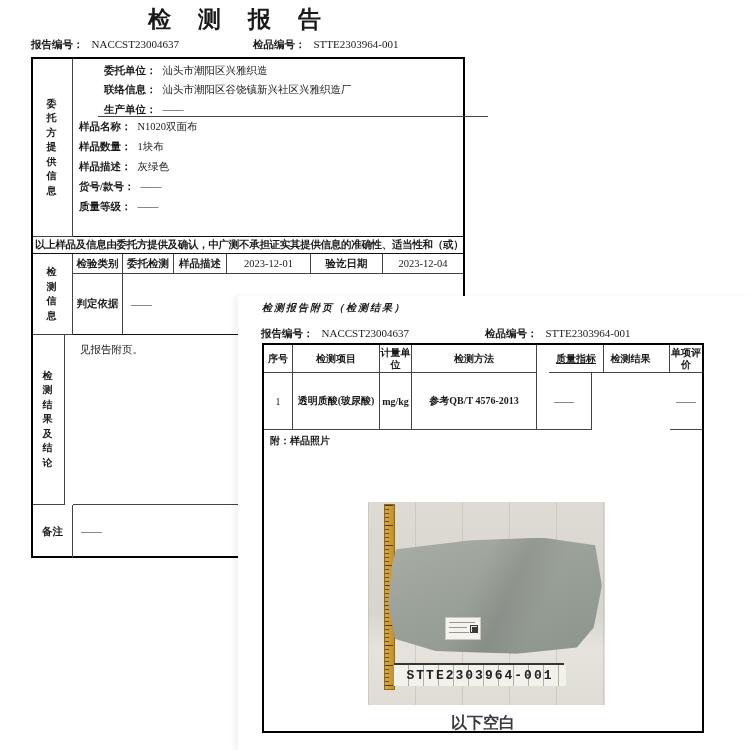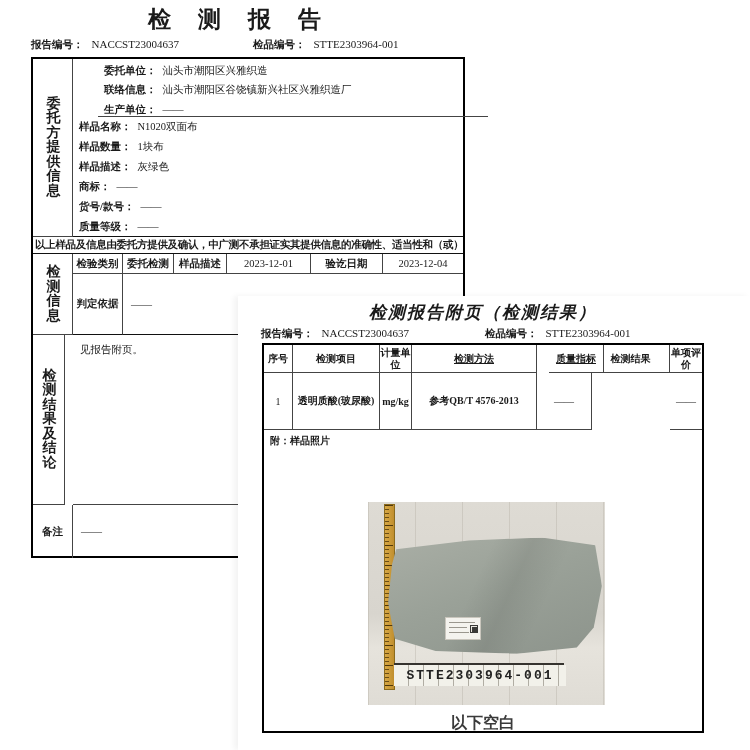--- a/index.html
+++ b/index.html
@@ -19,39 +19,39 @@
   .meta-lbl{font-weight:700;}
   .meta-val{margin-left:8px;font-size:11px;}
 
   #p1-table{left:31px;top:57px;width:434px;height:501px;
     border:2px solid #000;box-sizing:border-box;}
   #p1-table .cell{position:absolute;box-sizing:border-box;font-size:10.5px;}
   .br{border-right:1px solid #444;}
   .bb{border-bottom:1px solid #444;}
   .bbd{border-bottom:1px solid #111;}
   .vlabel-cell{display:flex;align-items:center;justify-content:center;}
-  .vlabel{width:12px;text-align:left;font-weight:700;font-size:14px;line-height:14.5px;word-break:break-all;}
+  .vlabel{width:12px;text-align:left;font-weight:700;font-size:10px;line-height:14.5px;word-break:break-all;}
   .kvline{white-space:nowrap;padding-left:6px;}
   .kv-l{font-weight:700;}
   .kv-v{margin-left:6px;}
   .grp1 .kvline{line-height:19.3px;}
   .grp1{padding-top:2px;margin-left:25px;}
   .grp2 .kvline{line-height:20px;}
   .notice-cell{font-weight:700;font-size:9.5px;letter-spacing:-0.3px;
     white-space:nowrap;overflow:hidden;line-height:16px;padding-left:2px;}
   .hcell{display:flex;align-items:center;justify-content:center;text-align:center;}
   .bold{font-weight:700;}
   .resulttext{padding:8px 0 0 7px;}
   .dashcell{display:flex;align-items:center;padding-left:8px;}
 
   
   #page2{left:238px;top:296px;width:512px;height:454px;z-index:2;background:#fff;
     box-shadow:-4px 0 6px rgba(0,0,0,0.05);}
-  .p2-title{left:24px;top:5px;width:442px;text-align:center;
-    font-size:17px;font-weight:700;font-style:italic;letter-spacing:2px;white-space:nowrap;}
+  .p2-title{left:24px;top:5px;width:442px;text-align:left;
+    font-size:10px;font-weight:700;font-style:italic;letter-spacing:2px;white-space:nowrap;}
   .p2-meta{top:31px;font-size:10.5px;white-space:nowrap;}
   #p2-table{left:24px;top:47px;width:442px;height:390px;
     border:2px solid #000;box-sizing:border-box;}
   #p2-table .cell{position:absolute;box-sizing:border-box;font-size:10px;}
   .th{font-weight:700;line-height:12px;}
   .remark-cell{font-size:10px;font-weight:700;line-height:15px;padding:3px 6px;}
 
   
   #photo{left:104px;top:157px;width:237px;height:203px;overflow:hidden;
     background:
@@ -110,21 +110,20 @@
     <div class="cell bb grp1" style="left:40px;top:0;width:390px;height:58px;">
       <div class="kvline"><span class="kv-l">委托单位：</span><span class="kv-v">汕头市潮阳区兴雅织造</span></div>
       <div class="kvline"><span class="kv-l">联络信息：</span><span class="kv-v">汕头市潮阳区谷饶镇新兴社区兴雅织造厂</span></div>
       <div class="kvline"><span class="kv-l">生产单位：</span><span class="kv-v">——</span></div>
     </div>
 
     <div class="cell bbd grp2" style="left:40px;top:58px;width:390px;height:120px;">
       <div class="kvline"><span class="kv-l">样品名称：</span><span class="kv-v">N1020双面布</span></div>
       <div class="kvline"><span class="kv-l">样品数量：</span><span class="kv-v">1块布</span></div>
       <div class="kvline"><span class="kv-l">样品描述：</span><span class="kv-v">灰绿色</span></div>
-      <div class="kvline"><span class="kv-l">商标：</span><span class="kv-v">——</span></div>
       <div class="kvline"><span class="kv-l">货号/款号：</span><span class="kv-v">——</span></div>
       <div class="kvline"><span class="kv-l">质量等级：</span><span class="kv-v">——</span></div>
     </div>
 
     <div class="cell notice-cell bbd" style="left:0;top:178px;width:430px;height:17px;">以上样品及信息由委托方提供及确认，中广测不承担证实其提供信息的准确性、适当性和（或）完整性责任。</div>
 
     <div class="cell vlabel-cell br bb" style="left:0;top:195px;width:40px;height:81px;">
       <div class="vlabel">检测信息</div>
     </div>
     <div class="cell hcell br bb bold" style="left:40px;top:195px;width:50px;height:20px;">检验类别</div>
@@ -156,21 +155,21 @@
   </div>
   <div class="abs p2-meta" style="left:247px;">
     <span class="meta-lbl">检品编号：</span><span class="meta-val">STTE2303964-001</span>
   </div>
 
   <div id="p2-table" class="abs">
 
     <div class="cell hcell th br bb" style="left:0;top:0;width:29px;height:28px;">序号</div>
     <div class="cell hcell th br bb" style="left:29px;top:0;width:87px;height:28px;">检测项目</div>
     <div class="cell hcell th br bb" style="left:116px;top:0;width:32px;height:28px;">计量单位</div>
-    <div class="cell hcell th br bb" style="left:148px;top:0;width:125px;height:28px;text-decoration:underline;">检测方法</div>
+    <div class="cell hcell th br bb" style="left:148px;top:0;width:125px;height:28px;">检测方法</div>
     <div class="cell hcell th br bb" style="left:285px;top:0;width:55px;height:28px;text-decoration:underline;">质量指标</div>
     <div class="cell hcell th br bb" style="left:328px;top:0;width:78px;height:28px;">检测结果</div>
     <div class="cell hcell th bb" style="left:406px;top:0;width:32px;height:28px;">单项评价</div>
 
     <div class="cell hcell br bb" style="left:0;top:28px;width:29px;height:57px;">1</div>
     <div class="cell hcell br bb bold" style="left:29px;top:28px;width:87px;height:57px;">透明质酸(玻尿酸)</div>
     <div class="cell hcell br bb bold" style="left:116px;top:28px;width:32px;height:57px;">mg/kg</div>
     <div class="cell hcell br bb bold" style="left:148px;top:28px;width:125px;height:57px;">参考QB/T 4576-2013</div>
     <div class="cell hcell br bb" style="left:273px;top:28px;width:55px;height:57px;">——</div>
     <div class="cell hcell bb" style="left:406px;top:28px;width:32px;height:57px;">——</div>

